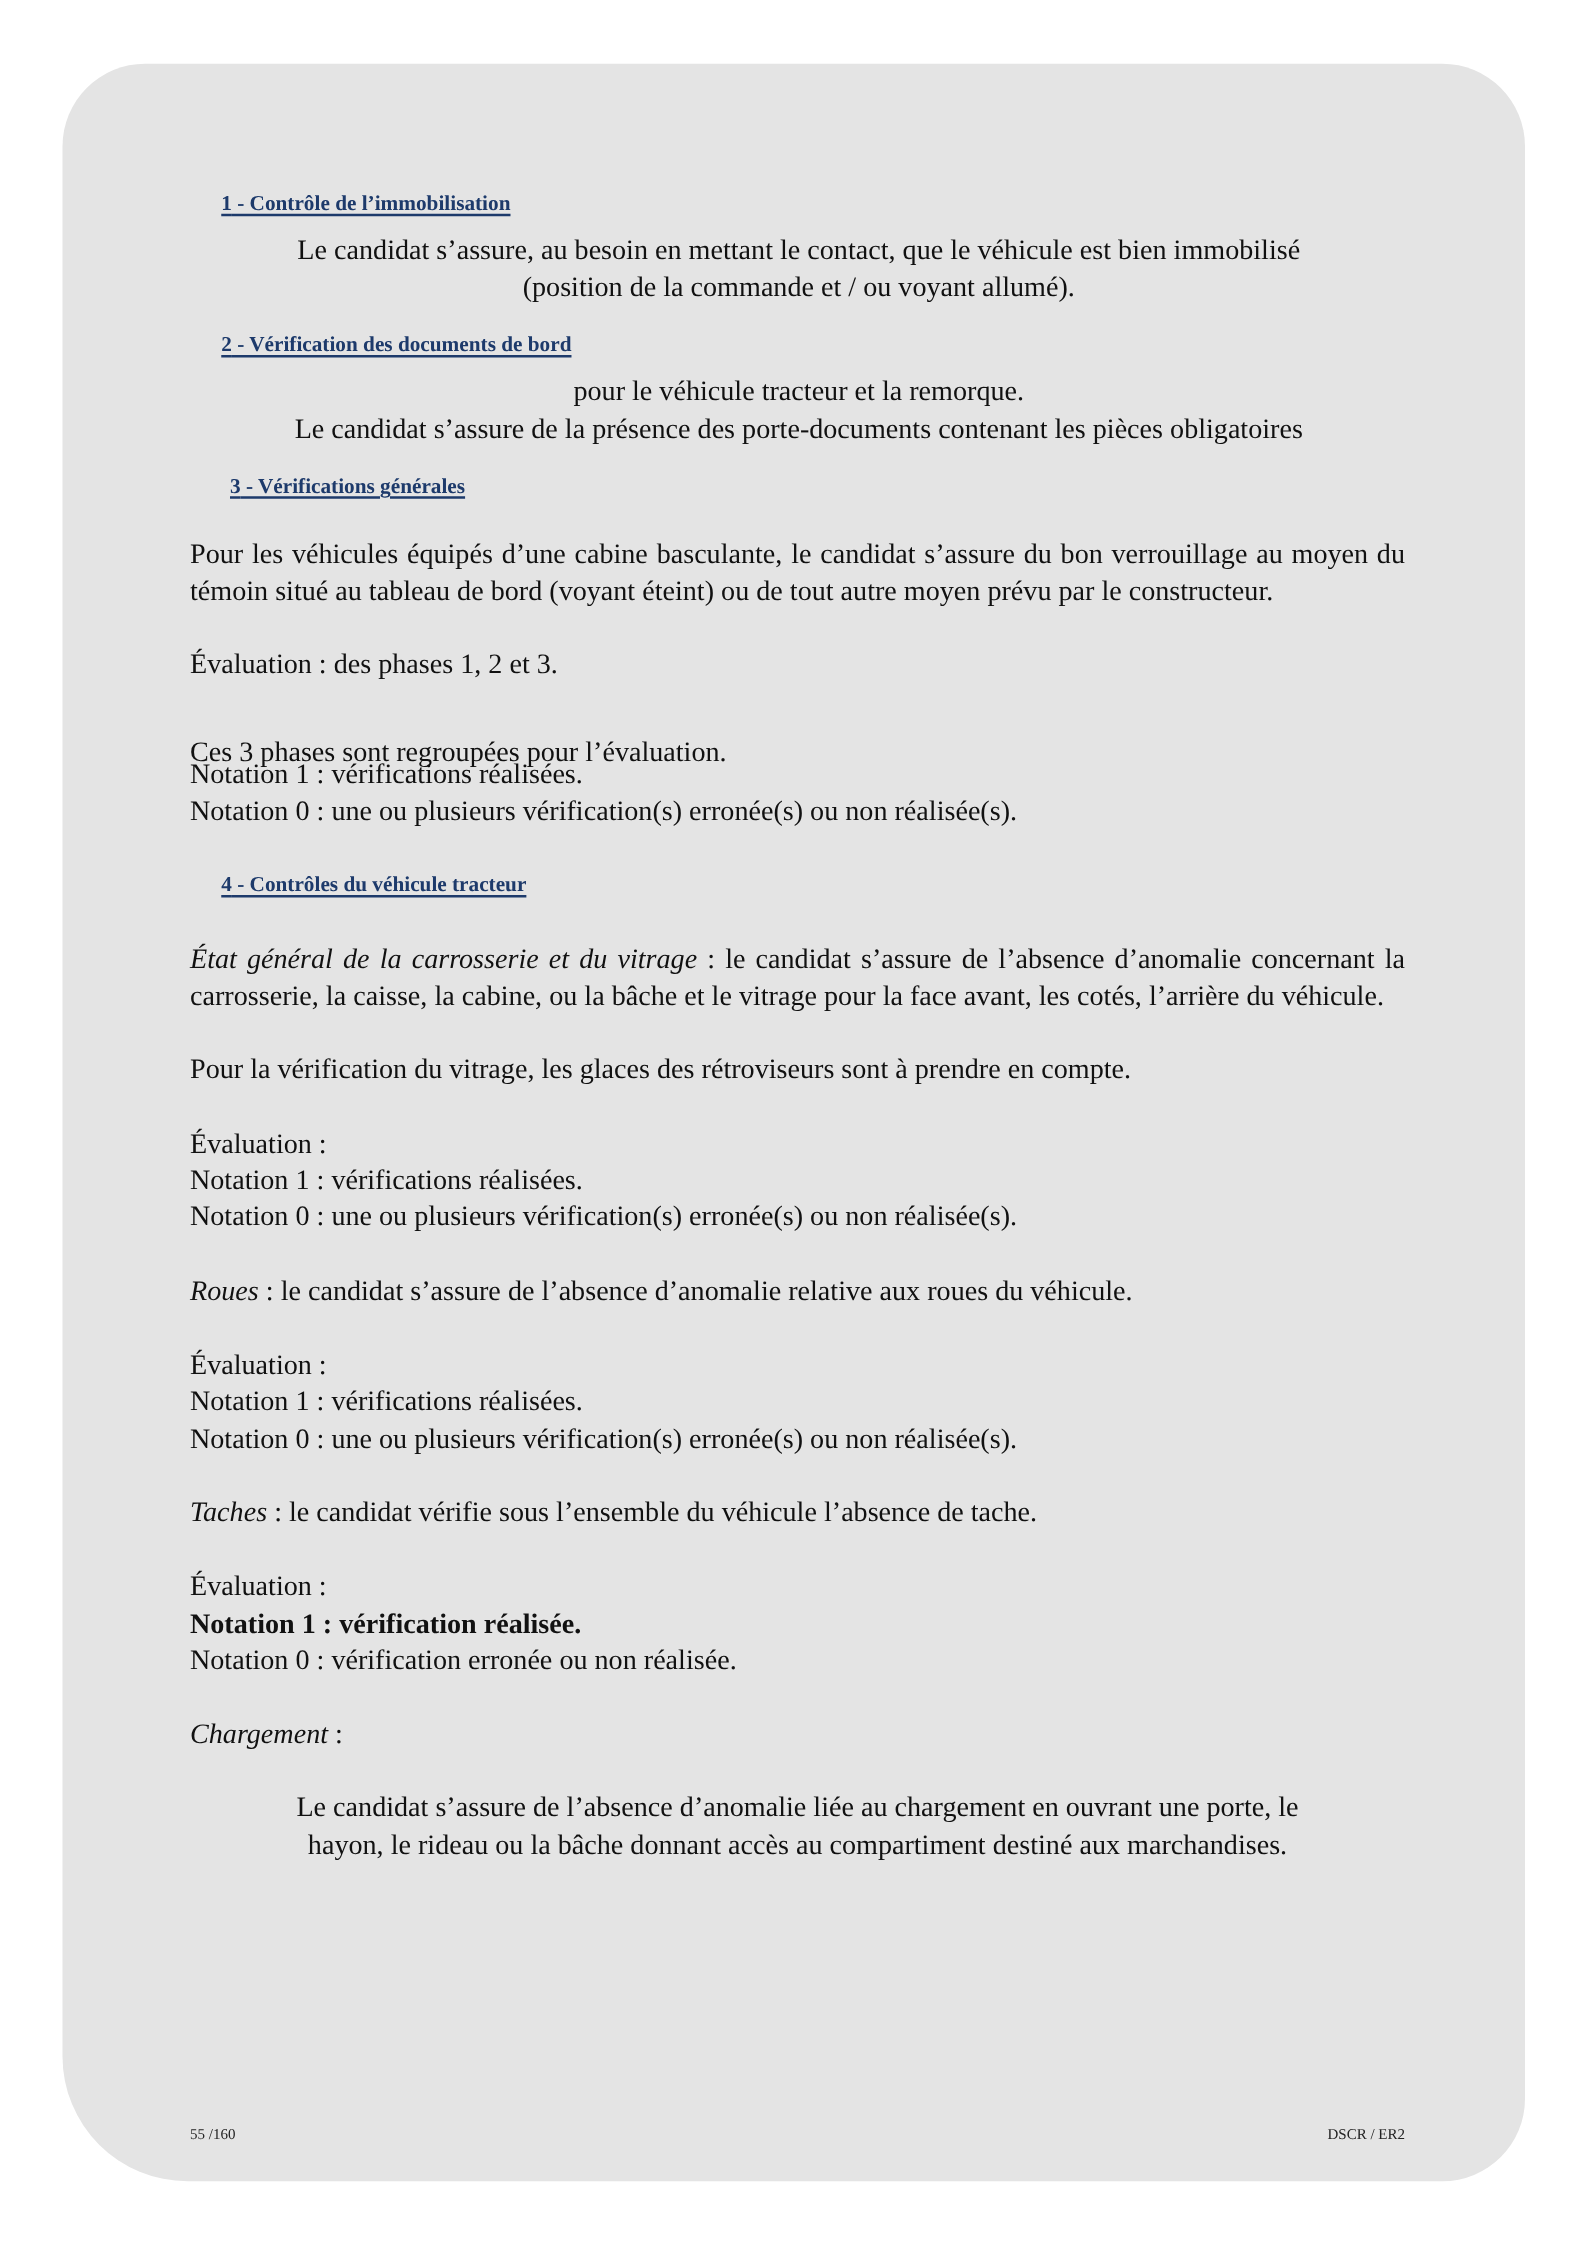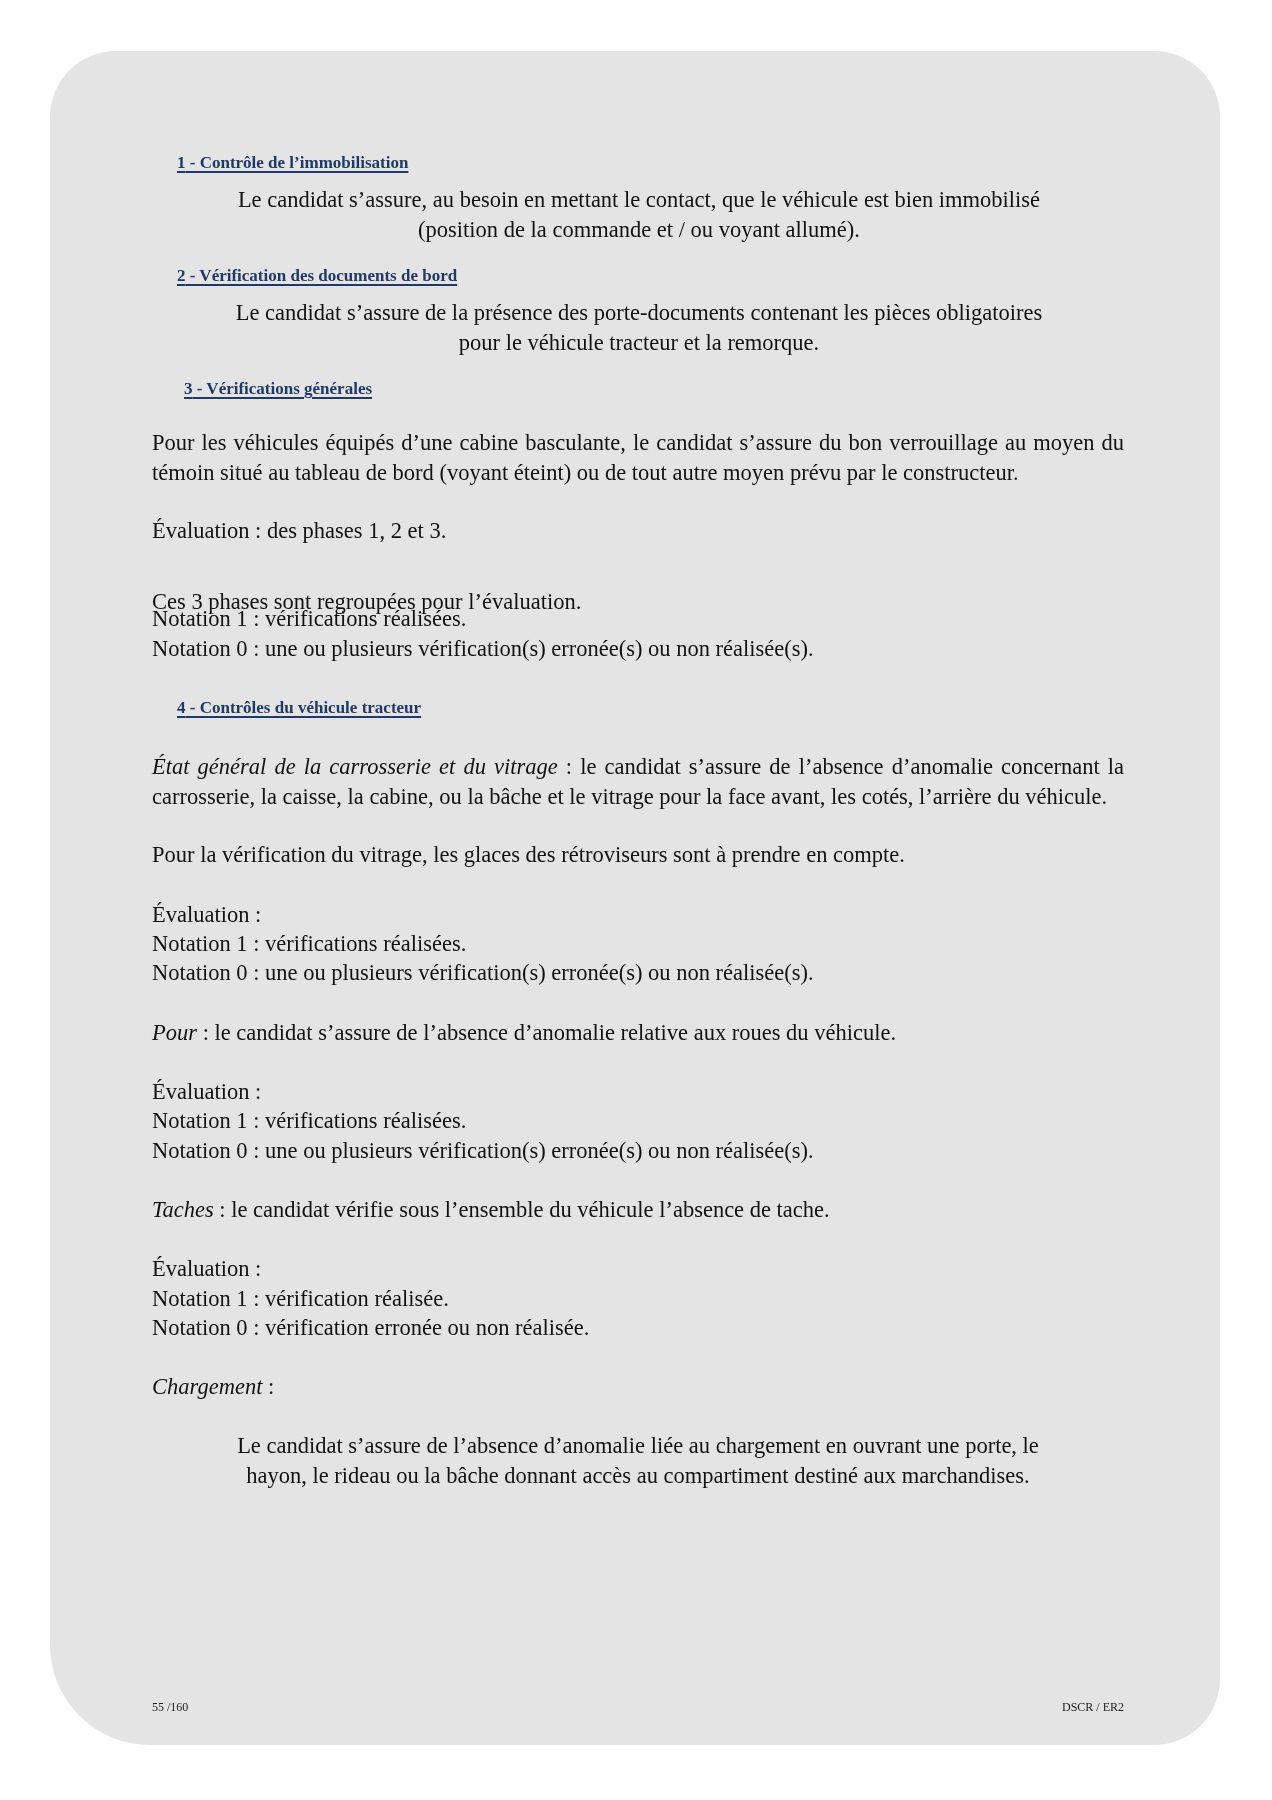--- a/index.html
+++ b/index.html
@@ -30,47 +30,47 @@
 <div class="content">
 
   <div class="h" style="top:0;"><span>1</span><span> - Contrôle de l’immobilisation</span></div>
   <div class="p indent" style="top:37px;">
     <div>Le candidat s’assure, au besoin en mettant le contact, que le véhicule est bien immobilisé</div>
     <div>(position de la commande et / ou voyant allumé).</div>
   </div>
 
   <div class="h" style="top:113px;"><span>2</span><span> - Vérification des documents de bord</span></div>
   <div class="p indent" style="top:150px;">
+    <div>pour le véhicule tracteur et la remorque.</div>
     <div>Le candidat s’assure de la présence des porte-documents contenant les pièces obligatoires</div>
-    <div>pour le véhicule tracteur et la remorque.</div>
   </div>
 
   <div class="h" style="top:226px; left:7px;"><span>3</span><span> - Vérifications générales</span></div>
   <div class="p justify" style="top:280px;">Pour les véhicules équipés d’une cabine basculante, le candidat s’assure du bon verrouillage au moyen du témoin situé au tableau de bord (voyant éteint) ou de tout autre moyen prévu par le constructeur.</div>
   <div class="p" style="top:368px;">Évaluation : des phases 1, 2 et 3.</div>
   <div class="p" style="top:406px;margin-top:33px;">Ces 3 phases sont regroupées pour l’évaluation.</div>
   <div class="p" style="top:456px;">Notation 1 : vérifications réalisées.</div>
   <div class="p" style="top:486px;">Notation 0 : une ou plusieurs vérification(s) erronée(s) ou non réalisée(s).</div>
 
   <div class="h" style="top:545px;"><span>4</span><span> - Contrôles du véhicule tracteur</span></div>
 
   <div class="p justify" style="top:604px;"><span class="it">État général de la carrosserie et du vitrage</span><span> : le candidat s’assure de l’absence d’anomalie concernant la carrosserie, la caisse, la cabine, ou la bâche et le vitrage pour la face avant, les cotés, l’arrière du véhicule.</span></div>
   <div class="p" style="top:692px;">Pour la vérification du vitrage, les glaces des rétroviseurs sont à prendre en compte.</div>
   <div class="p" style="top:752px;">Évaluation :</div>
   <div class="p" style="top:781px;">Notation 1 : vérifications réalisées.</div>
   <div class="p" style="top:810px;">Notation 0 : une ou plusieurs vérification(s) erronée(s) ou non réalisée(s).</div>
 
-  <div class="p" style="top:870px;"><span class="it">Pour</span><span> : le candidat s’assure de l’absence d’anomalie relative aux roues du véhicule.</span></div>
+  <div class="p" style="top:870px;"><span class="it">Roues</span><span> : le candidat s’assure de l’absence d’anomalie relative aux roues du véhicule.</span></div>
   <div class="p" style="top:929px;">Évaluation :</div>
   <div class="p" style="top:958px;">Notation 1 : vérifications réalisées.</div>
   <div class="p" style="top:988px;">Notation 0 : une ou plusieurs vérification(s) erronée(s) ou non réalisée(s).</div>
 
   <div class="p" style="top:1047px;"><span class="it">Taches</span><span> : le candidat vérifie sous l’ensemble du véhicule l’absence de tache.</span></div>
   <div class="p" style="top:1106px;">Évaluation :</div>
-  <div class="p" style="top:1136px;">Notation 1 : vérification réalisée.</div>
+  <div class="p" style="top:1136px;font-weight:bold;">Notation 1 : vérification réalisée.</div>
   <div class="p" style="top:1165px;">Notation 0 : vérification erronée ou non réalisée.</div>
 
   <div class="p" style="top:1224px;"><span class="it">Chargement</span><span> :</span></div>
   <div class="p" style="top:1283px;text-align:center;">
     <div>Le candidat s’assure de l’absence d’anomalie liée au chargement en ouvrant une porte, le</div>
     <div>hayon, le rideau ou la bâche donnant accès au compartiment destiné aux marchandises.</div>
   </div>
 </div>
 
 <div class="footer" style="left:152px;">55 /160</div>

